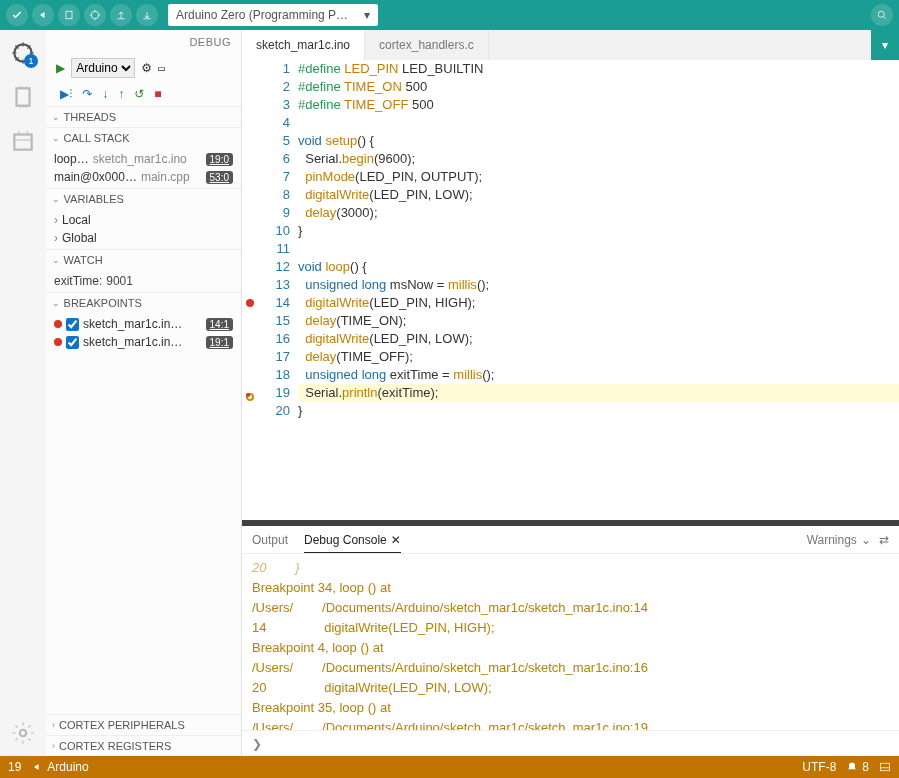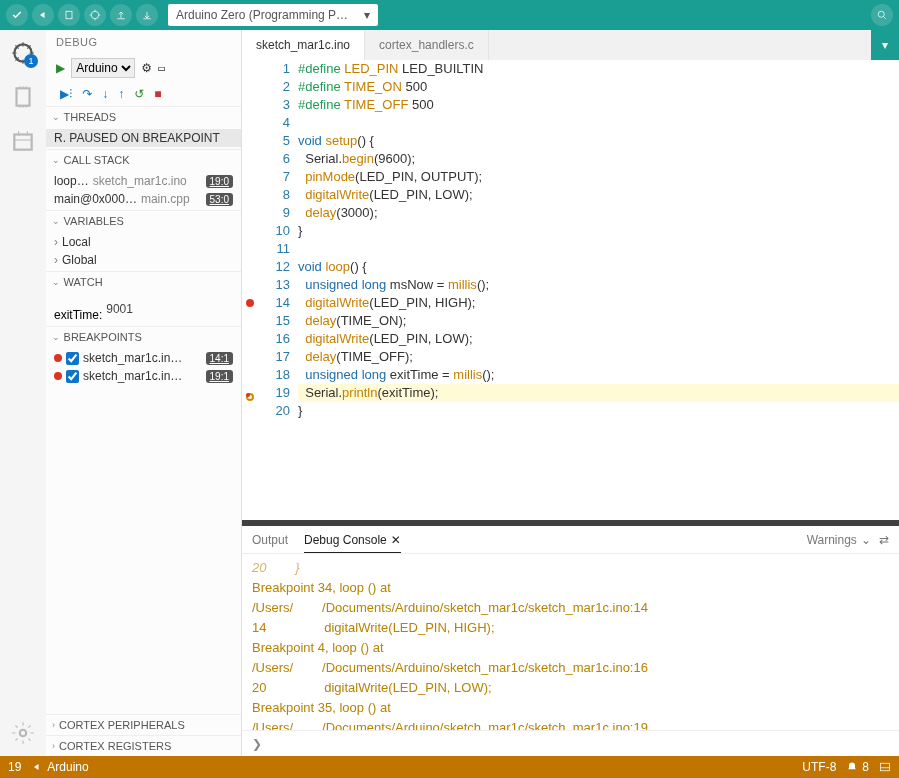--- a/index.html
+++ b/index.html
@@ -14,33 +14,33 @@
 
 
 .main { display: flex; height: calc(100% - 30px - 22px); }
 .activitybar { width: 46px; background: #f5f5f5; display: flex; flex-direction: column; align-items: center; padding-top: 10px; gap: 18px; }
 .activitybar .ab-icon { width: 26px; height: 26px; opacity: 0.55; cursor: pointer; position: relative; }
 .activitybar .ab-icon.active { opacity: 1; }
 .activitybar .badge { position: absolute; bottom: -2px; right: -2px; width: 14px; height: 14px; border-radius: 7px; background: #0d74c8; color: #fff; font-size: 9px; display: flex; align-items: center; justify-content: center; }
 .activitybar .bottom { margin-top: auto; margin-bottom: 10px; }
 
 .sidebar { width: 196px; background: #fcfcfc; border-right: 1px solid #e0e0e0; display: flex; flex-direction: column; font-size: 12px; }
-.sidebar .title { padding: 6px 10px; font-size: 11px; letter-spacing: 0.5px; color: #777; }
+.sidebar .title { padding: 6px 10px; font-size: 11px; letter-spacing: 0.5px; color: #777; text-align: right; }
 .debug-toolbar { height: 28px; display: flex; align-items: center; gap: 6px; padding: 0 10px; }
 .debug-toolbar select { border: 1px solid #ccc; font-size: 12px; height: 20px; }
 .debug-toolbar .play { color: #2a8a2a; }
 .debug-btnrow { height: 24px; display: flex; align-items: center; gap: 10px; padding: 0 14px; color: #0d74c8; }
 .debug-btnrow .red { color: #c33; }
 .section-head { display: flex; align-items: center; gap: 4px; padding: 4px 6px; text-transform: uppercase; font-size: 11px; color: #555; border-top: 1px solid #eee; cursor: pointer; }
 .section-head .chev { font-size: 9px; color: #888; }
 .section-body { padding: 2px 0; }
 .row { display: flex; align-items: center; padding: 2px 8px; gap: 4px; white-space: nowrap; overflow: hidden; }
 .row .badge-dark { background: #555; color: #fff; border-radius: 3px; font-size: 10px; padding: 1px 4px; margin-left: auto; text-decoration: underline; }
 .row .sub { color: #888; }
-.row .purple { color: #000000; margin-top: 12px; }
+.row .purple { color: #404040; }
 .row .val { color: #444; }
 .bp-dot { width: 8px; height: 8px; border-radius: 4px; background: #d32; flex: 0 0 8px; }
 .row input[type=checkbox] { accent-color: #0d74c8; }
 
 
 .editor-area { flex: 1; display: flex; flex-direction: column; min-width: 0; }
 .tabs { height: 30px; display: flex; align-items: stretch; background: #f1f1f1; position: relative; }
 .tab { padding: 0 14px; display: flex; align-items: center; font-size: 12px; color: #777; cursor: pointer; border-right: 1px solid #e5e5e5; }
 .tab.active { background: #fff; color: #333; }
 .tabs .more { margin-left: auto; width: 28px; background: #1a9e93; color: #fff; display: flex; align-items: center; justify-content: center; cursor: pointer; }
@@ -170,23 +170,20 @@
       <span>↷</span>
       <span>↓</span>
       <span>↑</span>
       <span style="color:#2a8a2a">↺</span>
       <span class="red">■</span>
     </div>
 
     <div class="section-head">
         <span class="chev">⌄</span>
         <span>THREADS</span>
-      </div>
-    <div class="section-body">
-        <div class="row" style="background:#e8e8e8">R.  PAUSED ON BREAKPOINT</div>
       </div>
 
     <div class="section-head">
         <span class="chev">⌄</span>
         <span>CALL STACK</span>
       </div>
     <div class="section-body" id="callstack">
         <div class="row">
           <span>loop…</span> 
           <span class="sub">sketch_mar1c.ino</span>

